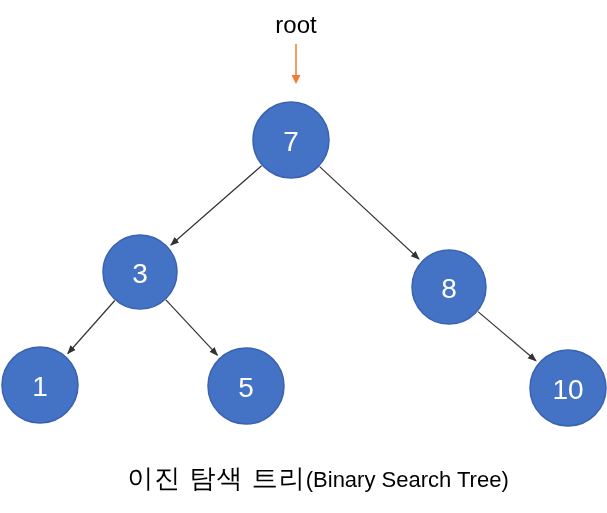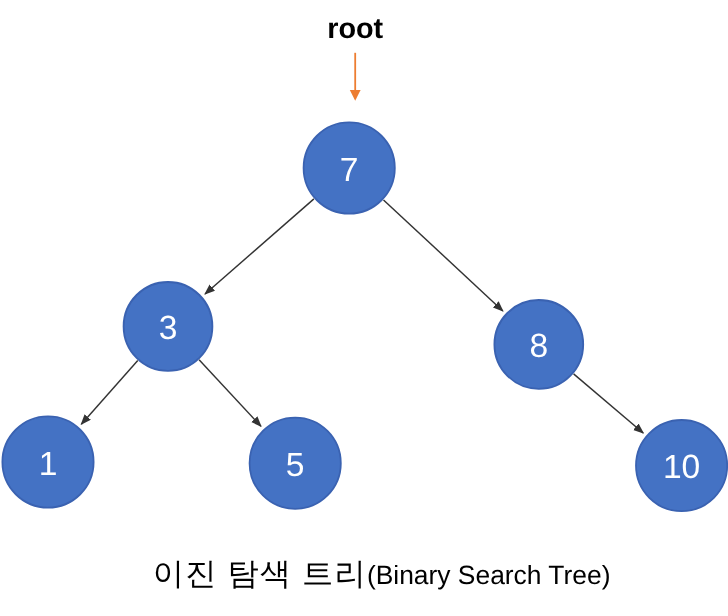--- a/index.html
+++ b/index.html
@@ -21,21 +21,20 @@
     top: 0;
   }
   .root-label {
     position: absolute;
     left: 296px;
     top: 11px;
     transform: translateX(-50%);
     font-size: 24px;
     color: #000000;
     white-space: nowrap;
-    font-weight: bold;
   }
   .caption {
     position: absolute;
     left: 318px;
     top: 461px;
     transform: translateX(-50%);
     white-space: nowrap;
     color: #000000;
     text-align: center;
   }

